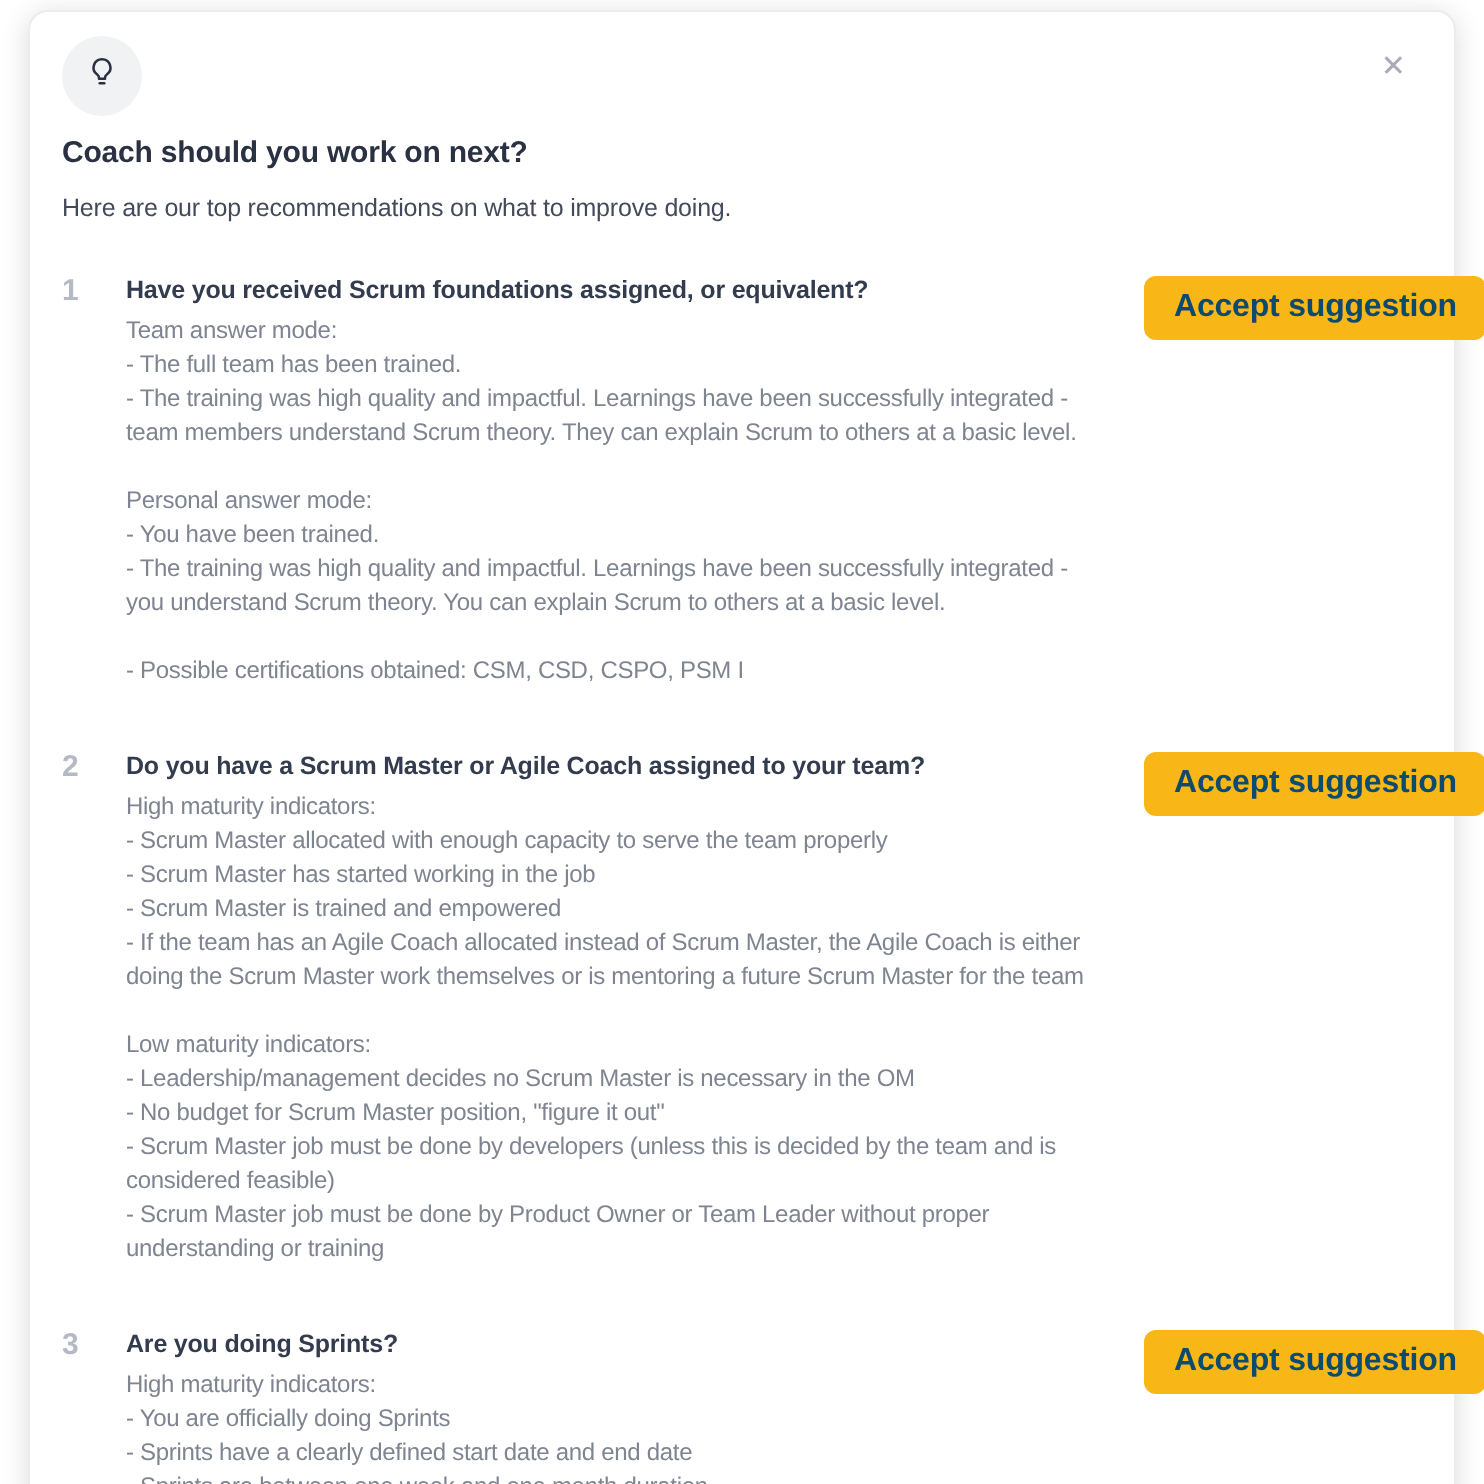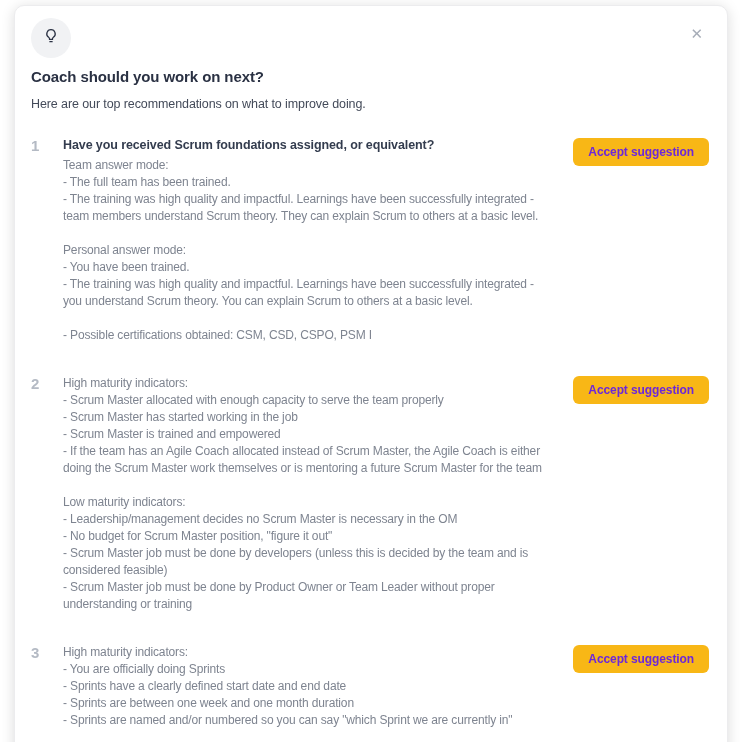--- a/index.html
+++ b/index.html
@@ -56,22 +56,22 @@
   }
   .item-details {
     font-size:12px; color:#7e8490;
     line-height:17px;
     letter-spacing:-0.15px;
     white-space:pre-line;
   }
   .item-action { flex:1; display:flex; justify-content:flex-end; }
   .accept-btn {
     border:none; cursor:pointer;
-    background:#f8b716; color:#6d28d9;
-    font-size:12px; font-weight:600;
+    background:#f8b716; color:#0c4a6e;
+    font-size:16px; font-weight:600;
     font-family:"Liberation Sans", sans-serif;
     padding:7px 15px; border-radius:6px;
     margin-top:1px; margin-right:2px;
     white-space:nowrap;
     letter-spacing:-0.1px;
   }
 </style>
 </head>
 <body>
 
@@ -111,20 +111,21 @@
 - Possible certifications obtained: CSM, CSD, CSPO, PSM I</div>
       </div>
       <div class="item-action">
         <button class="accept-btn">Accept suggestion</button>
       </div>
     </div>
 
     <div class="item">
       <div class="item-number">2</div>
       <div class="item-content">
+        <div class="item-question">Do you have a Scrum Master or Agile Coach assigned to your team?</div>
         <div class="item-details">High maturity indicators:
 - Scrum Master allocated with enough capacity to serve the team properly
 - Scrum Master has started working in the job
 - Scrum Master is trained and empowered
 - If the team has an Agile Coach allocated instead of Scrum Master, the Agile Coach is either
 doing the Scrum Master work themselves or is mentoring a future Scrum Master for the team
 
 Low maturity indicators:
 - Leadership/management decides no Scrum Master is necessary in the OM
 - No budget for Scrum Master position, "figure it out"
@@ -134,20 +135,21 @@
 understanding or training</div>
       </div>
       <div class="item-action">
         <button class="accept-btn">Accept suggestion</button>
       </div>
     </div>
 
     <div class="item">
       <div class="item-number">3</div>
       <div class="item-content">
+        <div class="item-question">Are you doing Sprints?</div>
         <div class="item-details">High maturity indicators:
 - You are officially doing Sprints
 - Sprints have a clearly defined start date and end date
 - Sprints are between one week and one month duration
 - Sprints are named and/or numbered so you can say "which Sprint we are currently in"</div>
       </div>
       <div class="item-action">
         <button class="accept-btn">Accept suggestion</button>
       </div>
     </div>

